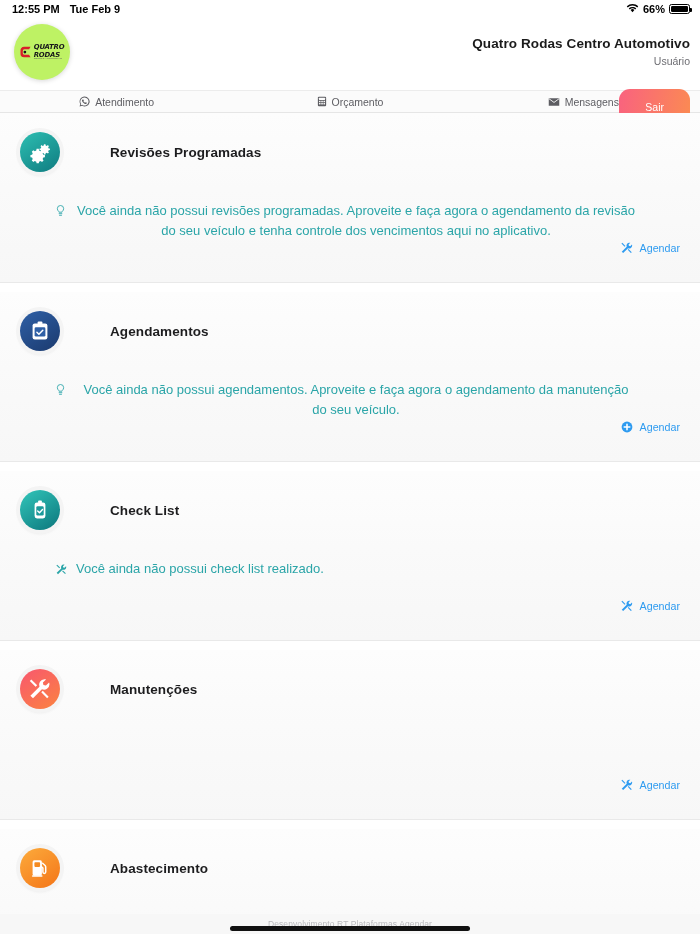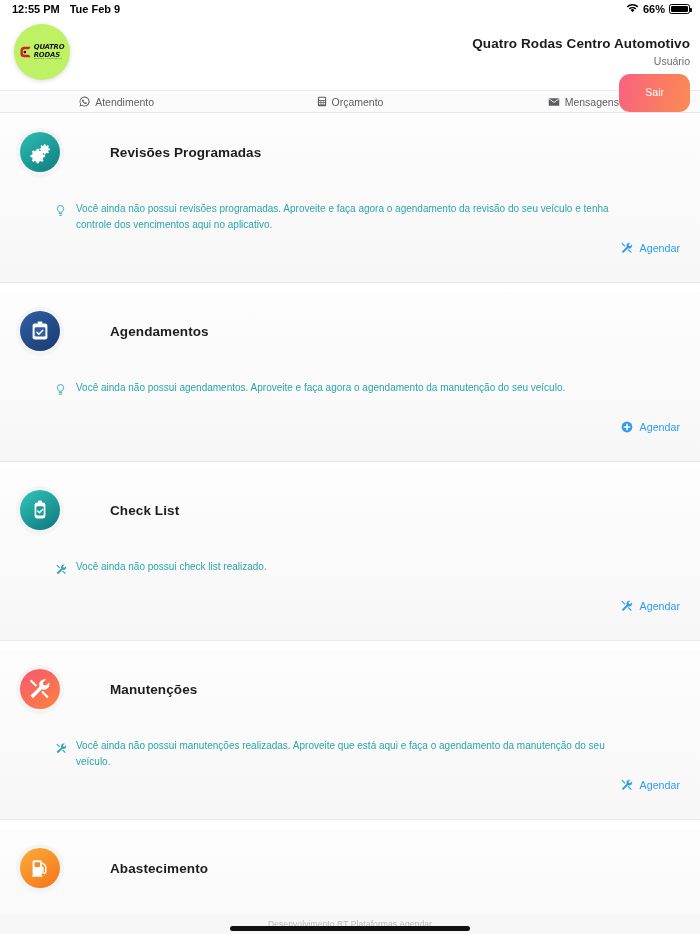--- a/index.html
+++ b/index.html
@@ -53,21 +53,21 @@
     font-family:"DejaVu Sans", sans-serif;
     font-weight:bold; font-size:7.5px; letter-spacing:-.2px; color:#17171a;
     font-style:italic;
   }
   .logo-txt .l3 { font-size:2.6px; color:#555; letter-spacing:.1px; margin-top:1px; }
 
   .brand { text-align:right; padding-top:14px; }
   .brand .name { font-size:13.5px; font-weight:bold; color:#1b1b1b; letter-spacing:.1px; }
   .brand .user { font-size:10.5px; color:#6d6d72; margin-top:4px; }
   .logout {
-    margin-top:7px; display:inline-block;
+    margin-top:22px; display:inline-block;
     background:linear-gradient(100deg,#f9627f 0%, #fb8b52 100%);
     color:#ffffff; font-size:10.5px;
     padding:12px 26px; border-radius:11px; border:none;
     cursor:pointer; line-height:1.3;
   }
 
   
   .nav {
     flex:0 0 23px; height:23px;
     background:#fbfbfb;
@@ -99,21 +99,21 @@
   }
   .card-title {
     font-size:13.5px; font-weight:bold; color:#1d1d1f;
     margin-left:50px; letter-spacing:.1px;
   }
   .card-body {
     display:flex; gap:7px; align-items:flex-start;
     margin:26px 0 0 42px; padding-right:50px;
   }
   .card-body .bicon { flex:0 0 13px; margin-top:2px; }
-  .card-body .btext { font-size:10px; line-height:1.55; color:#2ba5a8; }
+  .card-body .btext { font-size:13px; line-height:1.55; color:#2ba5a8;text-align:center; }
   .card-foot { position:absolute; right:20px; bottom:24px; }
   .action {
     display:inline-flex; align-items:center; gap:7px;
     font-size:10.7px; color:#2e9bf0; cursor:pointer;
   }
   .action .aicon { display:flex; }
 
   
   .footer {
     flex:0 0 20px; height:20px; position:relative;
@@ -321,30 +321,20 @@
       <div class="card-head">
         <span class="badge" style="background:linear-gradient(145deg,#f8576f,#fb8340)">
           <svg width="22" height="22" viewBox="0 0 16 16">
             <path d="M11.2.9a4 4 0 0 0-3.6 5.5L1 12.9l1.9 1.9 6.5-6.6a4 4 0 0 0 5.5-3.6c0-.5-.1-1-.3-1.4l-2.3 2.3-1.8-.4-.4-1.8L12.4 1c-.4-.1-.8-.1-1.2-.1z" fill="#ffffff"></path>
             <path d="M1.7 1 .6 2.1l4.2 4.2 1.1-1.1z" fill="#ffffff"></path>
             <path d="M10 9.3l-1.1 1.1 4.3 4.3 1.1-1.1z" fill="#ffffff"></path>
           </svg>
         </span>
         <span class="card-title">Manutenções</span>
       </div>
-      <div class="card-body">
-        <span class="bicon">
-          <svg width="11" height="11" viewBox="0 0 16 16">
-              <path d="M11.2.9a4 4 0 0 0-3.6 5.5L1 12.9l1.9 1.9 6.5-6.6a4 4 0 0 0 5.5-3.6c0-.5-.1-1-.3-1.4l-2.3 2.3-1.8-.4-.4-1.8L12.4 1c-.4-.1-.8-.1-1.2-.1z" fill="#2ba5a8"></path>
-              <path d="M1.7 1 .6 2.1l4.2 4.2 1.1-1.1z" fill="#2ba5a8"></path>
-              <path d="M10 9.3l-1.1 1.1 4.3 4.3 1.1-1.1z" fill="#2ba5a8"></path>
-            </svg>
-        </span>
-        <span class="btext">Você ainda não possui manutenções realizadas. Aproveite que está aqui e faça o agendamento da manutenção do seu veículo.</span>
-      </div>
       <div class="card-foot">
         <span class="action">
           <span class="aicon">
             <svg width="12" height="12" viewBox="0 0 16 16">
                 <path d="M11.2.9a4 4 0 0 0-3.6 5.5L1 12.9l1.9 1.9 6.5-6.6a4 4 0 0 0 5.5-3.6c0-.5-.1-1-.3-1.4l-2.3 2.3-1.8-.4-.4-1.8L12.4 1c-.4-.1-.8-.1-1.2-.1z" fill="#2e9bf0"></path>
                 <path d="M1.7 1 .6 2.1l4.2 4.2 1.1-1.1z" fill="#2e9bf0"></path>
                 <path d="M10 9.3l-1.1 1.1 4.3 4.3 1.1-1.1z" fill="#2e9bf0"></path>
               </svg>
           </span>
           <span>Agendar</span>

